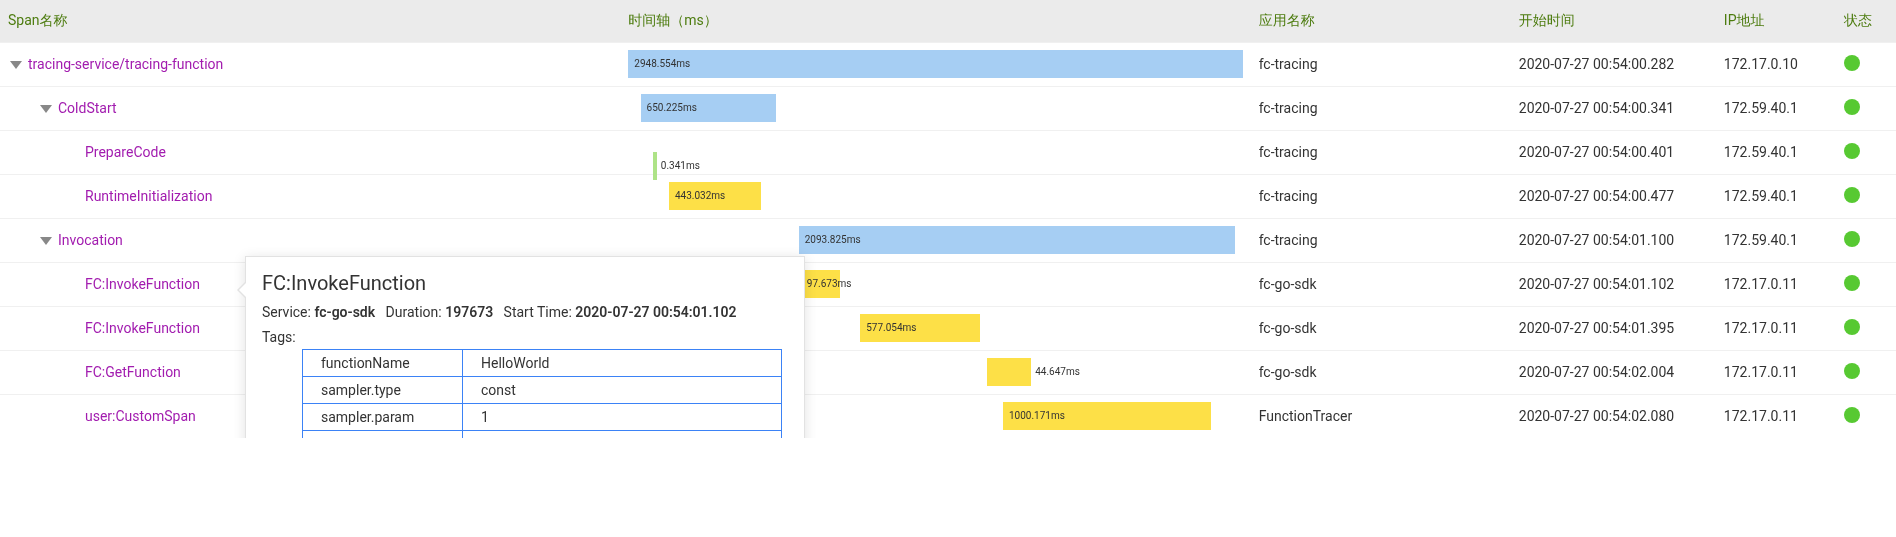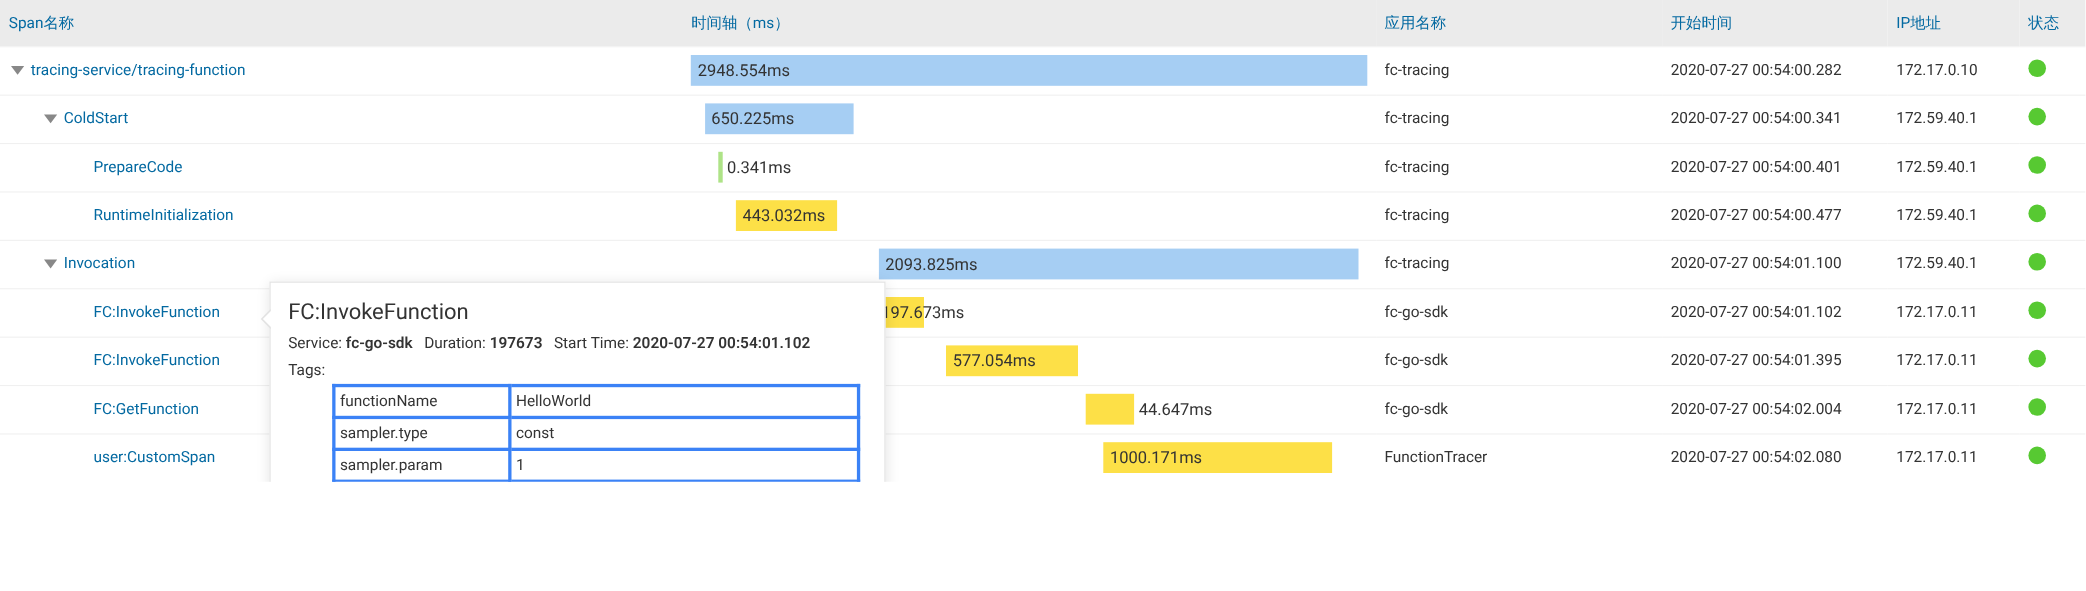--- a/index.html
+++ b/index.html
@@ -12,40 +12,40 @@
 }
 .table { width: 100%; border-collapse: collapse; }
 .header-row {
   background: #ebebeb;
   height: 42px;
 }
 .header-row th {
   font-weight: normal;
   text-align: left;
   padding: 10px 8px;
-  color: #0369a1;
+  color: #4d7c0f;
   font-size: 14px;
 }
 .data-row {
   border-top: 1px solid #f0f0f0;
   height: 44px;
 }
 .data-row td {
   padding: 6px 8px;
   vertical-align: middle;
   position: relative;
 }
 .col-span { width: 620px; }
 .col-timeline { width: 630px; position: relative; }
 .col-app { width: 260px; }
 .col-time { width: 205px; }
 .col-ip { width: 120px; }
 .col-status { width: 60px; margin-left: 12px; }
 .span-link {
-  color: #0369a1;
+  color: #a21caf;
   cursor: pointer;
 }
 .toggle-arrow {
   display: inline-block;
   width: 0; height: 0;
   border-left: 6px solid transparent;
   border-right: 6px solid transparent;
   border-top: 8px solid #888;
   margin-right: 6px;
   vertical-align: middle;
@@ -56,39 +56,40 @@
 .indent-3 { padding-left: 85px !important; }
 .bar-container {
   position: relative;
   height: 28px;
   width: 100%;
 }
 .bar {
   position: absolute;
   height: 28px;
   line-height: 28px;
-  font-size: 15px;
+  font-size: 10px;
   color: #333;
   white-space: nowrap;
 }
 .bar.blue { background: #a6cef3; }
 .bar.green { background: #fde047; }
 .bar .bar-label {
   position: absolute;
   left: 6px;
   top: 0;
   line-height: 28px;
 }
 .bar .bar-label.outside {
   left: 100%;
   padding-left: 4px;
 }
 .bar.zero {
   background: #aee387;
   width: 4px;
+  margin-top: 14px;
 }
 .status-dot {
   display: inline-block;
   width: 16px; height: 16px;
   background: #57c932;
   border-radius: 50%;
 }
 .tooltip {
   position: absolute;
   left: 245px;
@@ -124,22 +125,22 @@
 .tooltip-title { font-size: 20px; color: #333; margin-bottom: 6px; }
 .tooltip-meta { line-height: 1.6; margin-bottom: 6px; }
 .tooltip-meta b { font-weight: 600; }
 .tooltip-tag-table {
   border-collapse: collapse;
   margin-left: 40px;
   margin-top: 4px;
   width: 480px;
 }
 .tooltip-tag-table td {
-  border: 3px solid #3b82f6;
-  padding: 5px 4px;
+  border: 1px solid #3b82f6;
+  padding: 5px 18px;
   font-size: 14px;
 }
 .tooltip-tag-table td:first-child { width: 160px; }
 .tooltip-logs { margin-top: 8px; }
 .wrap { position: relative; }
 </style>
 </head>
 <body>
 
 <div class="wrap">

